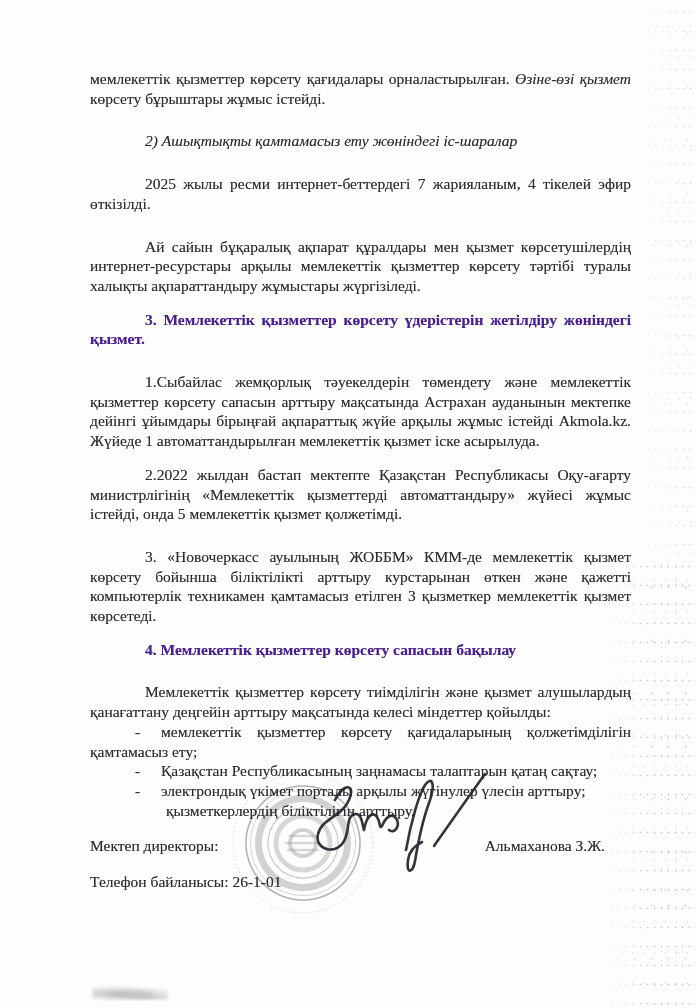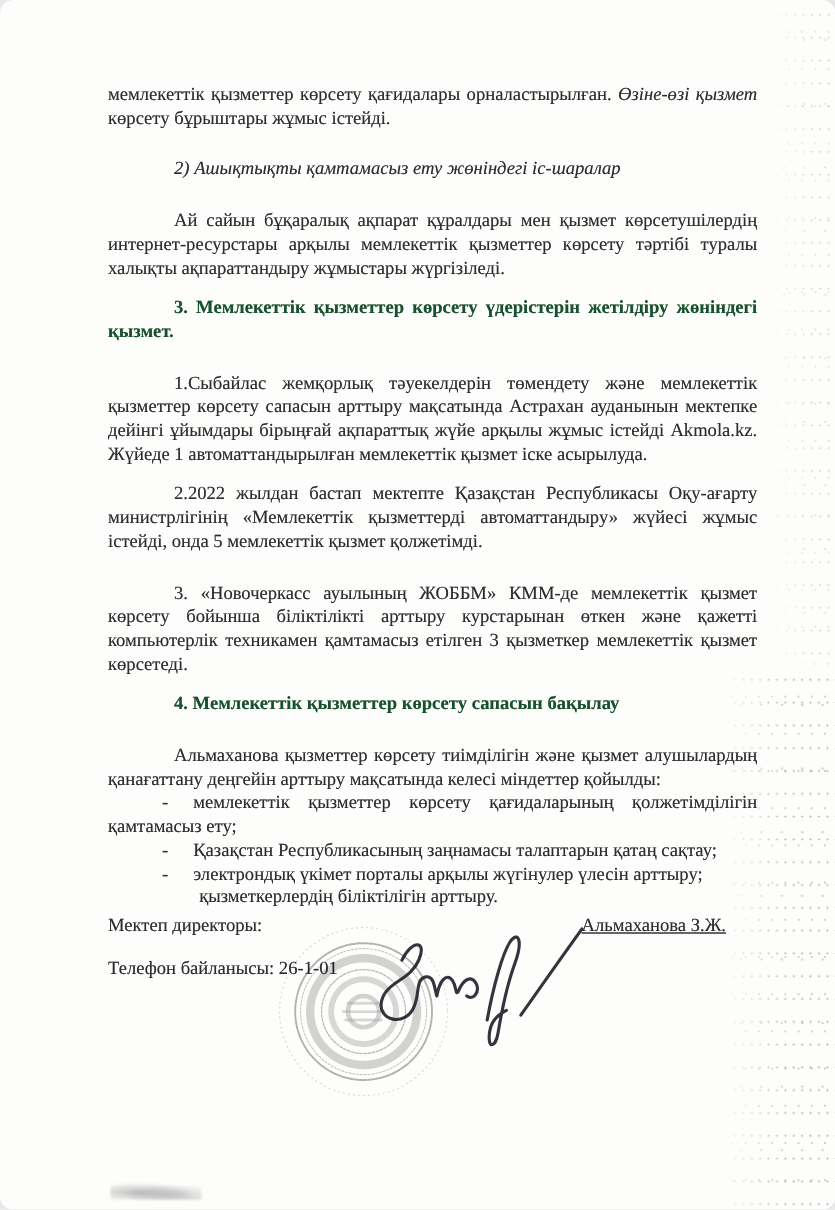--- a/index.html
+++ b/index.html
@@ -1,42 +1,42 @@
 <!DOCTYPE html>
 <html lang="kk"><head>
 <meta charset="utf-8">
 <style>
   html,body{margin:0;padding:0;background:#e8e8e8;}
   .page{
     position:relative;width:696px;height:1008px;margin:0 auto;
     background:#fdfdfc;overflow:hidden;
-    font-family:"Liberation Serif", serif;color:#2d2c31;border-radius:11px;
+    font-family:"Liberation Serif", serif;color:#2d2c31;
   }
   .content{
     position:absolute;left:90px;top:69px;width:541px;z-index:2;
     font-size:15.5px;line-height:19.7px;
   }
   .para{
     margin:0;text-align:justify;
     text-shadow:0 0 .4px rgba(45,44,50,.5);
   }
   .ind-first{text-indent:55px;margin-top:23px;}
   .ind-none{text-indent:0;}
   .ind-deep{text-indent:76px;}
-  .heading{font-weight:bold;color:#14532d;}
+  .heading{font-weight:bold;color:#4c1d95;}
   .gap{margin-top:14px;}
   .bullet{text-indent:45px;}
   .dash{display:inline-block;width:26px;text-indent:0;}
   .s-i{font-style:italic;}
   .s-b{font-weight:bold;}
   .sig-row{
-    display:flex;align-items:flex-start;margin-top:4px;
+    display:flex;align-items:flex-start;margin-top:16px;
     text-shadow:0 0 .4px rgba(45,44,50,.5);
   }
-  .sig-name{margin-left:auto;margin-right:26px;text-decoration:underline;}
+  .sig-name{margin-left:auto;margin-right:26px;}
   .exec{margin-top:15px;line-height:21.5px;text-shadow:0 0 .4px rgba(45,44,50,.5);}
   .stamp{
     position:absolute;left:228px;top:766px;z-index:3;
     mix-blend-mode:multiply;filter:blur(.5px);opacity:.85;
   }
   .signature{
     position:absolute;left:286px;top:754px;z-index:4;
     filter:blur(.2px);
   }
   .noise{
@@ -68,27 +68,28 @@
 </style>
 </head>
 <body>
 
 <div class="page">
 
   <div class="content">
     <div id="paras">
         <p class="para  ind-none"><span class="s-n">мемлекеттік қызметтер көрсету қағидалары орналастырылған. </span><span class="s-i">Өзіне-өзі қызмет</span><span class="s-n"> көрсету бұрыштары жұмыс істейді.</span></p>
         <p class="para  ind-first"><span class="s-i">2) Ашықтықты қамтамасыз ету жөніндегі іс-шаралар</span></p>
+        <p class="para  ind-first"><span class="s-n">2025 жылы ресми интернет-беттердегі 7 жарияланым, 4 тікелей эфир өткізілді.</span></p>
         <p class="para  ind-first"><span class="s-n">Ай сайын бұқаралық ақпарат құралдары мен қызмет көрсетушілердің интернет-ресурстары арқылы мемлекеттік қызметтер көрсету тәртібі туралы халықты ақпараттандыру жұмыстары жүргізіледі.</span></p>
         <p class="para heading ind-first gap"><span class="s-b">3. Мемлекеттік қызметтер көрсету үдерістерін жетілдіру жөніндегі қызмет.</span></p>
         <p class="para  ind-first"><span class="s-n">1.Сыбайлас жемқорлық тәуекелдерін төмендету және мемлекеттік қызметтер көрсету сапасын арттыру мақсатында Астрахан ауданынын мектепке дейінгі ұйымдары бірыңғай ақпараттық жүйе арқылы жұмыс істейді Akmola.kz. Жүйеде 1 автоматтандырылған мемлекеттік қызмет іске асырылуда.</span></p>
         <p class="para  ind-first gap"><span class="s-n">2.2022 жылдан бастап мектепте Қазақстан Республикасы Оқу-ағарту министрлігінің «Мемлекеттік қызметтерді автоматтандыру» жүйесі жұмыс істейді, онда 5 мемлекеттік қызмет қолжетімді.</span></p>
         <p class="para  ind-first"><span class="s-n">3. «Новочеркасс ауылының ЖОББМ» КММ-де мемлекеттік қызмет көрсету бойынша біліктілікті арттыру курстарынан өткен және қажетті компьютерлік техникамен қамтамасыз етілген 3 қызметкер мемлекеттік қызмет көрсетеді.</span></p>
         <p class="para heading ind-first gap"><span class="s-b">4. Мемлекеттік қызметтер көрсету сапасын бақылау</span></p>
-        <p class="para  ind-first"><span class="s-n">Альмаханова қызметтер көрсету тиімділігін және қызмет алушылардың қанағаттану деңгейін арттыру мақсатында келесі міндеттер қойылды:</span></p>
+        <p class="para  ind-first"><span class="s-n">Мемлекеттік қызметтер көрсету тиімділігін және қызмет алушылардың қанағаттану деңгейін арттыру мақсатында келесі міндеттер қойылды:</span></p>
         <p class="para  bullet"><span class="dash">-</span><span class="s-n">мемлекеттік қызметтер көрсету қағидаларының қолжетімділігін қамтамасыз ету;</span></p>
         <p class="para  bullet"><span class="dash">-</span><span class="s-n">Қазақстан Республикасының заңнамасы талаптарын қатаң сақтау;</span></p>
         <p class="para  bullet"><span class="dash">-</span><span class="s-n">электрондық үкімет порталы арқылы жүгінулер үлесін арттыру;</span></p>
         <p class="para  ind-deep"><span class="s-n">қызметкерлердің біліктілігін арттыру.</span></p>
       </div>
 
     <div class="sig-row">
       <span>Мектеп директоры:</span>
       <span class="sig-name">Альмаханова З.Ж.</span>
     </div>

